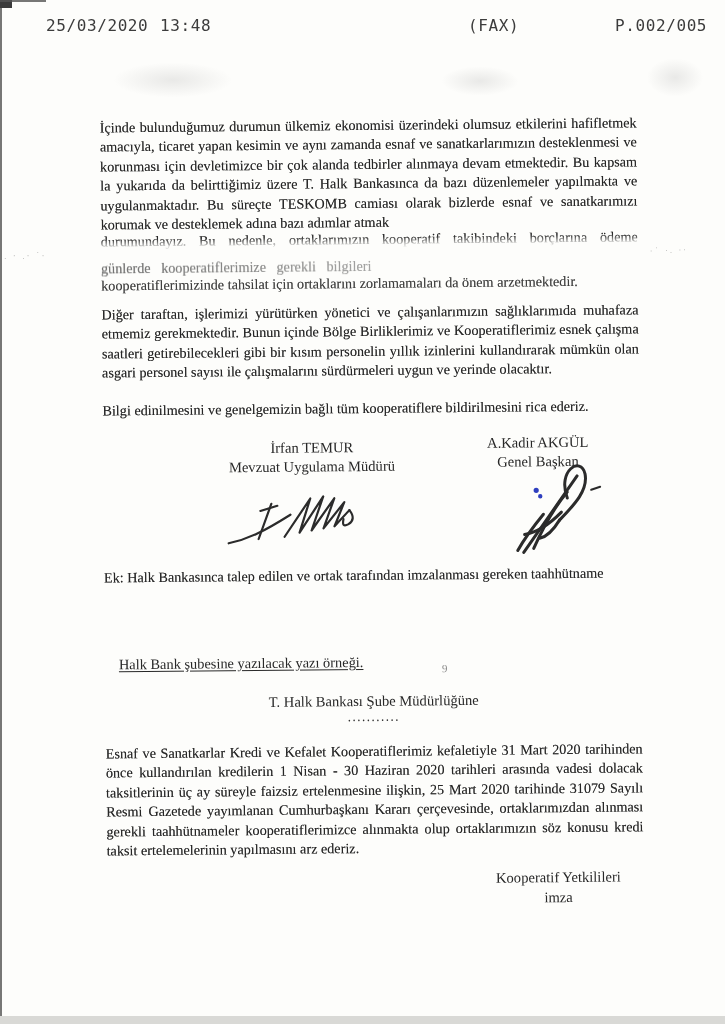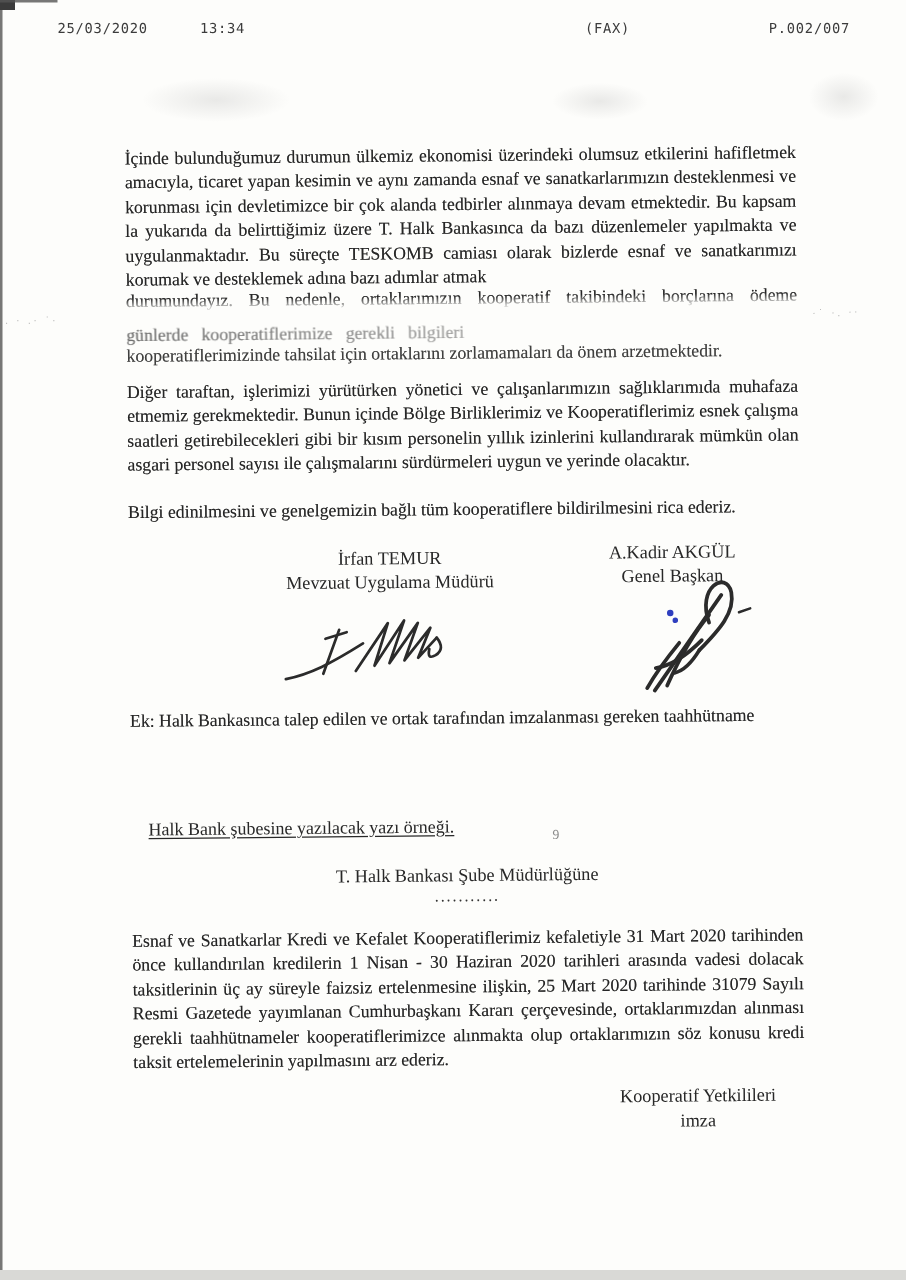--- a/index.html
+++ b/index.html
@@ -6,21 +6,21 @@
   body { width:725px; height:1024px; overflow:hidden; background:#9a9a9a; }
   .page {
     position:relative; width:725px; height:1024px;
     background:#fdfdfb; overflow:hidden;
     font-family:"Liberation Serif", serif;
     color:#282828;
   }
   
   .fax-header {
     position:absolute; top:16px; left:0; width:618px; height:20px;
-    font-family:"DejaVu Sans Mono", monospace; font-size:11px; color:#3c3c3c;
+    font-family:"DejaVu Sans Mono", monospace; font-size:16px; color:#3c3c3c;
     letter-spacing:0.6px;
   }
   .fax-header span { position:absolute; white-space:nowrap; }
   .fx-date { left:46px; }
   .fx-time { left:160px; }
   .fx-label { left:468px; }
   .fx-page { left:615px; }
 
   
   .tilt { position:absolute; left:0; top:0; width:725px; height:1024px;
@@ -88,23 +88,23 @@
   .spk-right { left:650px; top:246px; transform:rotate(-2deg); }
   .stray-mark { position:absolute; left:440px; top:663px; font-size:11px; color:#6f6f6f; opacity:.8; }
 </style>
 </head>
 <body>
 
 <div class="page">
 
   <div class="fax-header">
     <span class="fx-date">25/03/2020</span>
-    <span class="fx-time">13:34</span>
+    <span class="fx-time">13:48</span>
     <span class="fx-label">(FAX)</span>
-    <span class="fx-page">P.002/007</span>
+    <span class="fx-page">P.002/005</span>
   </div>
 
   <div class="smudge sm1"></div>
   <div class="smudge sm2"></div>
   <div class="smudge sm3"></div>
 
   <div class="tilt">
 
     <div class="para p1">İçinde bulunduğumuz durumun ülkemiz ekonomisi üzerindeki olumsuz etkilerini hafifletmek amacıyla, ticaret yapan kesimin ve aynı zamanda esnaf ve sanatkarlarımızın desteklenmesi ve korunması için devletimizce bir çok alanda tedbirler alınmaya devam etmektedir. Bu kapsam la yukarıda da belirttiğimiz üzere T. Halk Bankasınca da bazı düzenlemeler yapılmakta ve uygulanmaktadır. Bu süreçte TESKOMB camiası olarak bizlerde esnaf ve sanatkarımızı korumak ve desteklemek adına bazı adımlar atmak</div>
     <div class="para p-cutoff">durumundayız. Bu nedenle, ortaklarımızın kooperatif takibindeki borçlarına ödeme</div>

